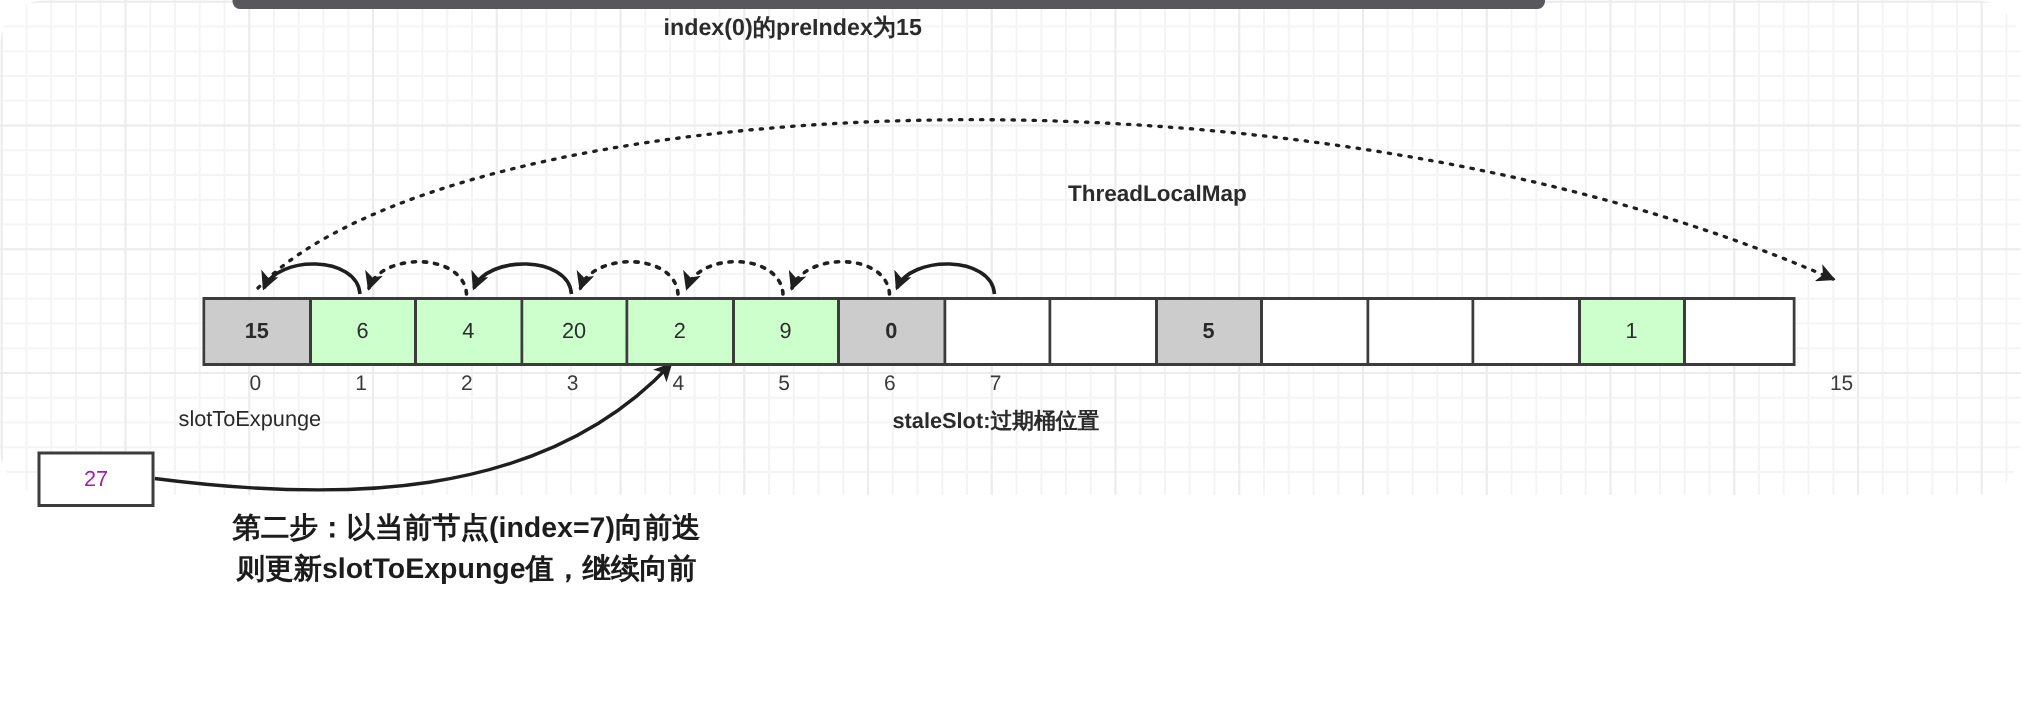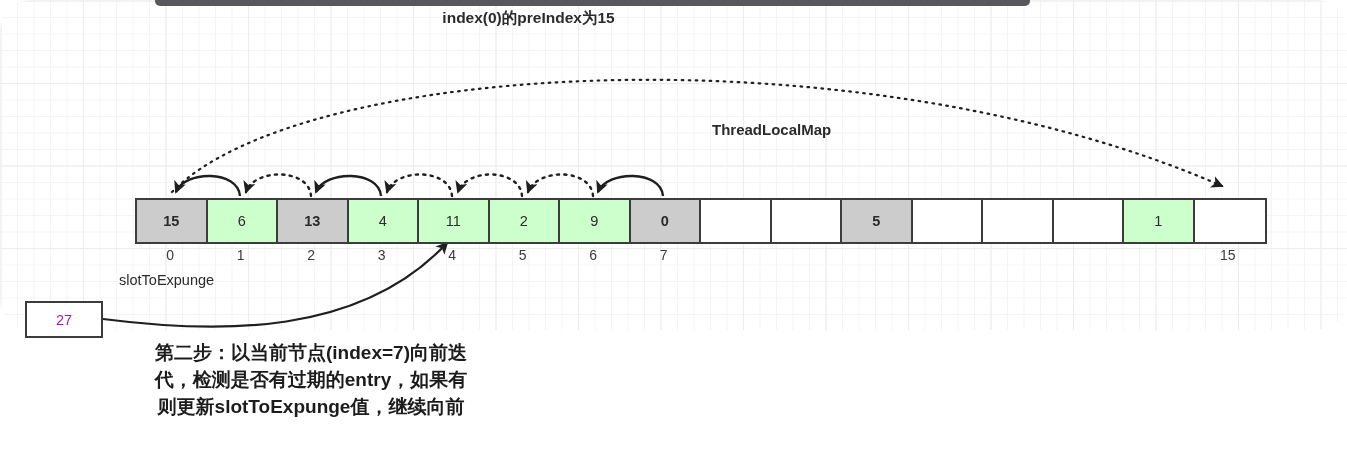--- a/index.html
+++ b/index.html
@@ -194,36 +194,34 @@
       <path d="M 103 319 C 220 334 360 336 447 243" stroke-width="2.2" marker-end="url(#ah2)"></path>
     </g>
   </svg>
 
   <div class="lbl" id="title-label">index(0)的preIndex为15</div>
 
   <div class="lbl" id="tlm-label">ThreadLocalMap</div>
 
   <div class="lbl" id="slot-to-expunge-label">slotToExpunge</div>
 
+  <div class="lbl" id="stale-slot-label">staleSlot:过期桶位置</div>
 
   <div id="array">
       <div class="cell gray">
         <span>15</span>
       </div>
       <div class="cell green">
         <span>6</span>
       </div>
-      <div class="cell gray">
-        <span>13</span>
-      </div>
       <div class="cell green">
         <span>4</span>
       </div>
       <div class="cell green">
-        <span>11</span>
+        <span>20</span>
       </div>
       <div class="cell green">
         <span>2</span>
       </div>
       <div class="cell green">
         <span>9</span>
       </div>
       <div class="cell gray">
         <span>0</span>
       </div>
@@ -262,17 +260,16 @@
       <div class="idx" style="left: 352.5px;">5</div>
       <div class="idx" style="left: 423px;">6</div>
       <div class="idx" style="left: 493.5px;">7</div>
       <div class="idx" style="left: 1057.5px;">15</div>
     </div>
 
   <div id="value-box">27</div>
 
   <div id="caption">
       <div>第二步：以当前节点(index=7)向前迭</div>
-      <div>代，检测是否有过期的entry，如果有</div>
       <div>则更新slotToExpunge值，继续向前</div>
     </div>
 
 </div>
 
 </body></html>

